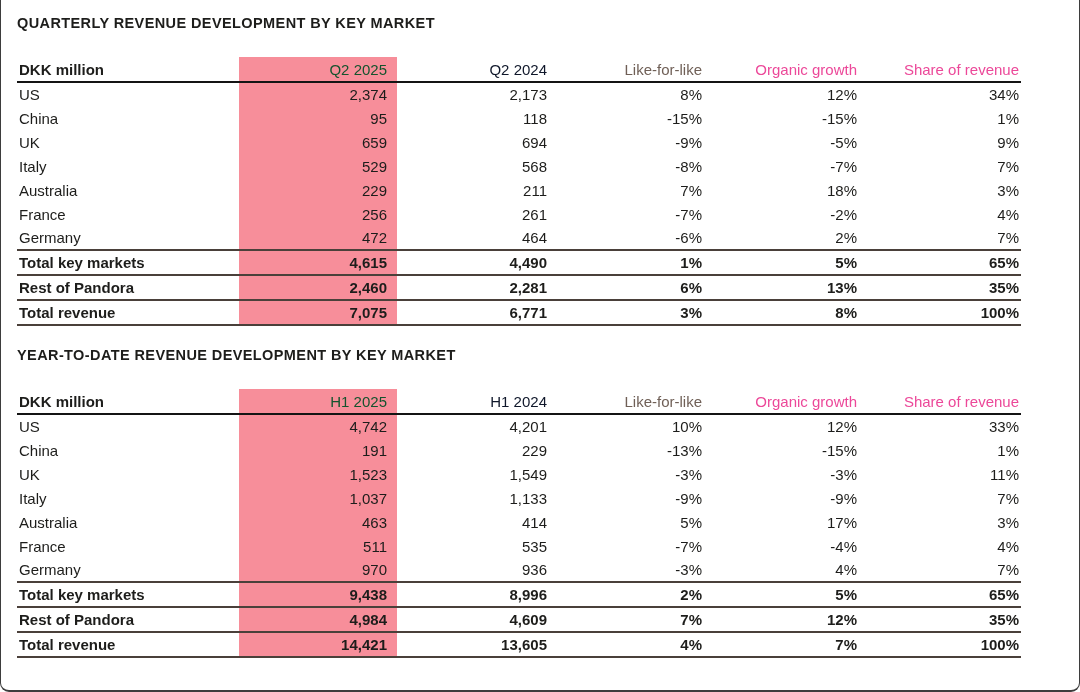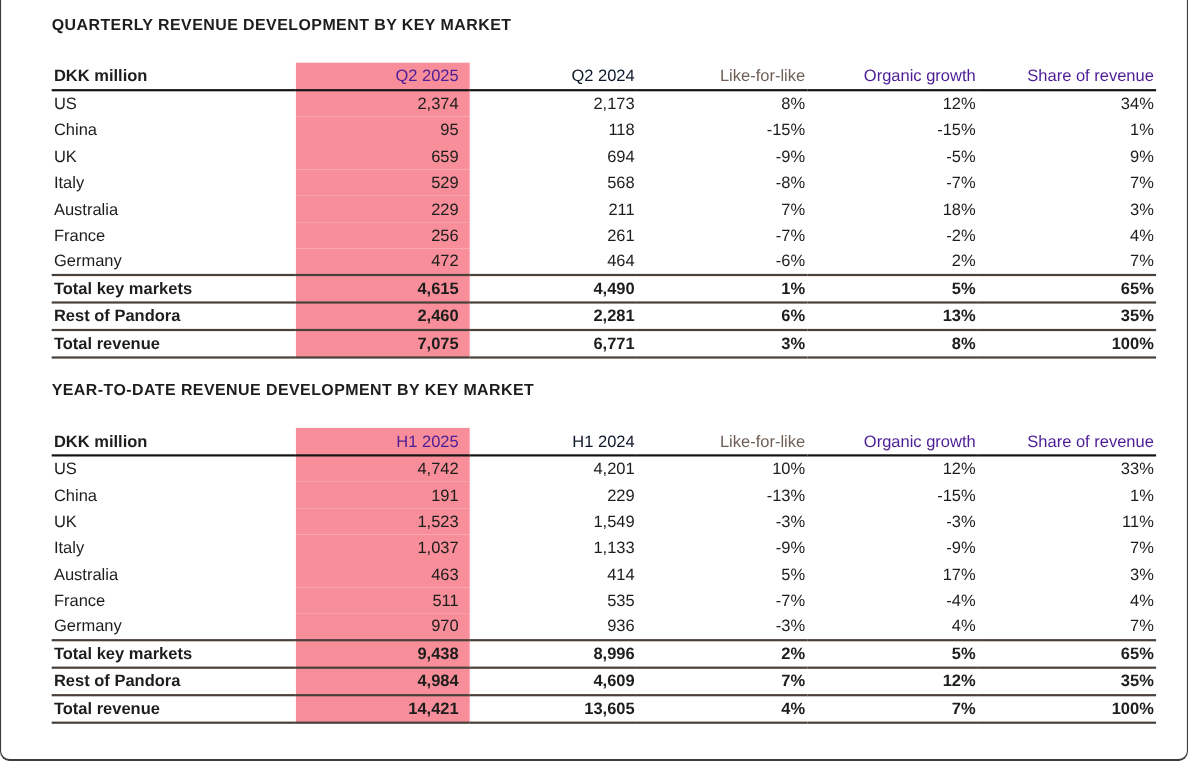--- a/index.html
+++ b/index.html
@@ -9,21 +9,21 @@
     font-family: "Liberation Sans", sans-serif;
     -webkit-font-smoothing: antialiased;
   }
   .page {
     width: 1080px; height: 692px;
     background: #ffffff;
     border-left: 1px solid #3d3d3d;
     border-right: 1px solid #3d3d3d;
     border-bottom: 2px solid #3d3d3d;
     border-radius: 0 0 9px 9px;
-    padding: 16px 24px 0 42px;
+    padding: 16px 24px 0 12px;
     overflow: hidden;
   }
   .section-title {
     font-size: 14.5px;
     line-height: 15px;
     font-weight: bold;
     letter-spacing: 0.4px;
     color: #1d1d1b;
     padding-left: 4px;
   }
@@ -52,24 +52,24 @@
   }
   tbody td {
     height: 24px;
     vertical-align: middle;
     white-space: nowrap;
   }
   .col-0 { text-align: left;  padding-left: 2px; }
   .col-1 { text-align: right; padding-right: 10px; background: var(--highlight); }
   .col-2, .col-3, .col-4, .col-5 { text-align: right; padding-right: 2px; }
   th.h-label    { font-weight: bold; color: #1d1d1b; }
-  th.h-current  { color: #4c1d95; }
+  th.h-current  { color: #14532d; }
   th.h-previous { color: #0f172a; }
   th.h-lfl      { color: #6f5f56; margin-top: 12px; }
-  th.h-dark     { color: #4c1d95; }
+  th.h-dark     { color: #ec4899; }
   tr.total-row td { font-weight: bold; border-top: 2px solid #4a403a; height: 25px; }
   tbody tr:last-child td { border-bottom: 2px solid #4a403a; }
 </style>
 </head>
 <body>
 
 <div class="page">
 
   <section>
     <h2 class="section-title">QUARTERLY REVENUE DEVELOPMENT BY KEY MARKET</h2>

